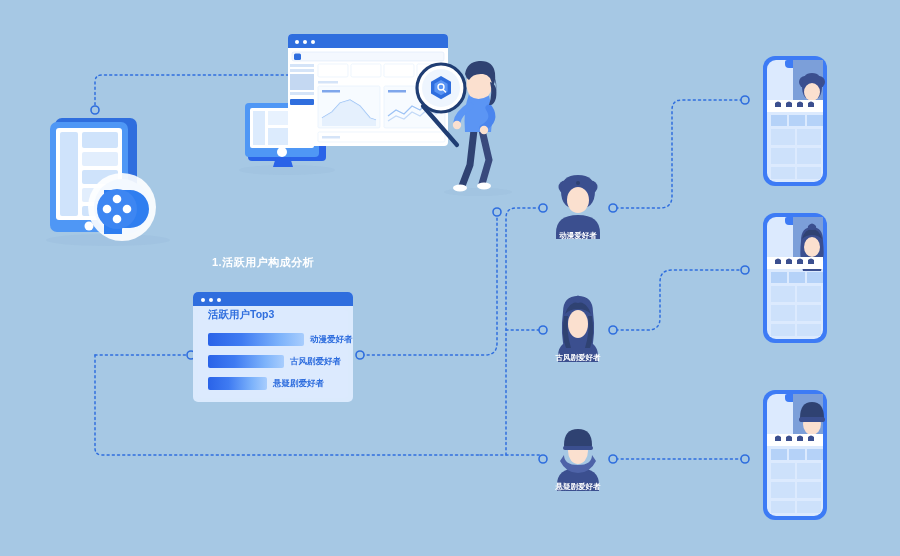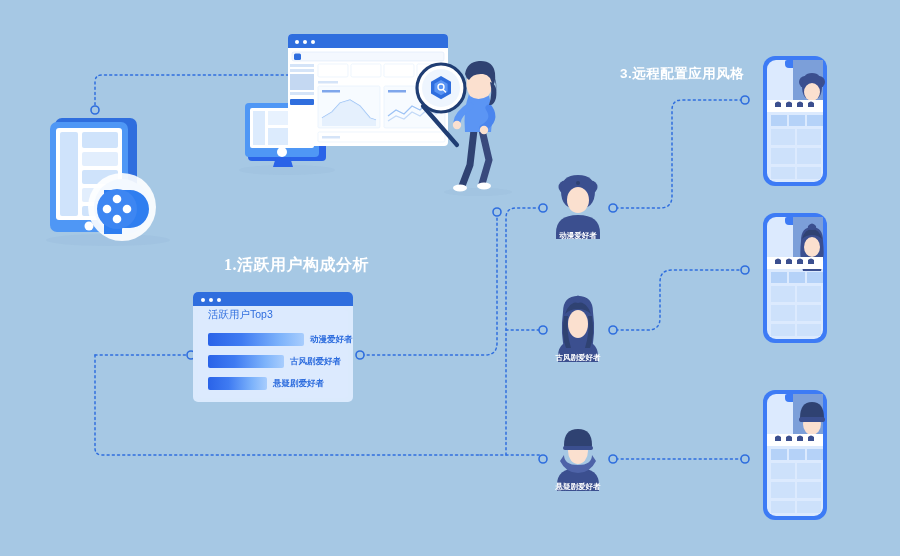--- a/index.html
+++ b/index.html
@@ -3,28 +3,28 @@
 <meta charset="utf-8">
 <style>
   html,body{margin:0;padding:0;}
   body{
     width:900px;height:556px;overflow:hidden;position:relative;
     background:#a6c8e4;
     font-family:"Liberation Sans","DejaVu Sans",sans-serif;
   }
   #stage{position:absolute;inset:0;width:900px;height:556px;}
   .lbl{position:absolute;color:#ffffff;font-weight:700;letter-spacing:.5px;white-space:nowrap;}
-  .lbl.step1{left:224px;top:255px;font-size:16px;font-family:Liberation Serif, serif;}
+  .lbl.step1{left:212px;top:255px;font-size:11px;}
   .lbl.step3{left:620px;top:65px;font-size:13.5px;}
   .lbl.step2{left:120px;top:477px;font-size:13.5px;}
   .persona-cap{position:absolute;color:#ffffff;font-size:7.5px;font-weight:700;white-space:nowrap;text-align:center;}
   svg.layer{position:absolute;left:0;top:0;width:900px;height:556px;overflow:visible;}
   .nodot{fill:#a6c8e4;stroke:#2f6ede;stroke-width:1.6;}
   .dline{fill:none;stroke:#2f6ede;stroke-width:1.5;stroke-dasharray:2 3.2;stroke-linecap:round;}
-  .card-title{position:absolute;left:208px;top:308px;color:#2f6ede;font-size:10.5px;font-weight:400;}
+  .card-title{position:absolute;left:208px;top:308px;color:#2f6ede;font-size:10.5px;font-weight:700;}
   .bar-row{position:absolute;display:flex;align-items:center;}
   .bar{height:13px;border-radius:2px;background:linear-gradient(90deg,#2a63e8 0%,#3f7bf2 35%,#7db3fb 75%,#a8cdfd 100%);}
   .bar-lab{color:#2f6ede;font-size:8.5px;font-weight:700;margin-left:6px;white-space:nowrap;}
 </style>
 </head>
 <body>
 
 <div id="stage">
 
   <svg class="layer" viewBox="0 0 900 556">
@@ -320,15 +320,14 @@
       <rect x="8" y="73" width="24" height="16" fill="#cde1fb"></rect>
       <rect x="34" y="73" width="24" height="16" fill="#cde1fb"></rect>
       <rect x="8" y="92" width="24" height="16" fill="#cde1fb"></rect>
       <rect x="34" y="92" width="24" height="16" fill="#cde1fb"></rect>
       <rect x="8" y="111" width="24" height="12" fill="#cde1fb"></rect>
       <rect x="34" y="111" width="24" height="12" fill="#cde1fb"></rect>
     </g>
   </svg>
 
   <div class="lbl step1">1.活跃用户构成分析</div>
-  <div class="lbl step3">3.远程配置应用风格</div>
 
 </div>
 
 </body></html>

